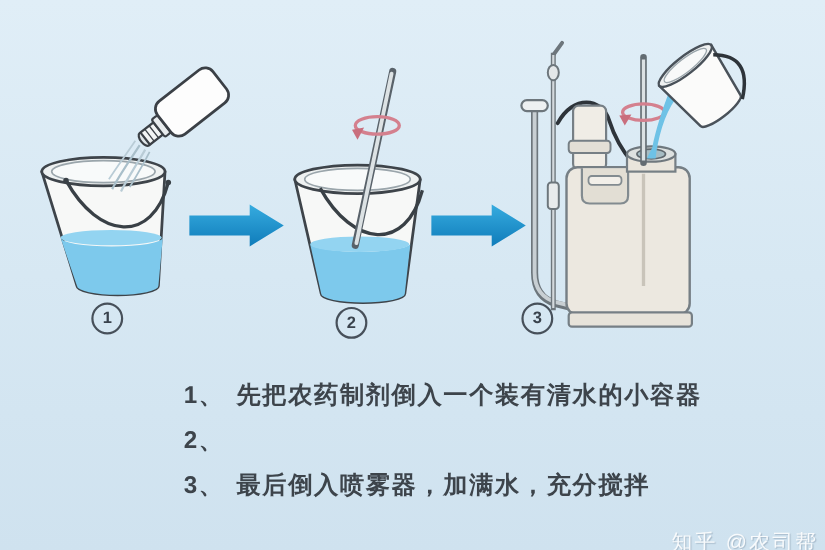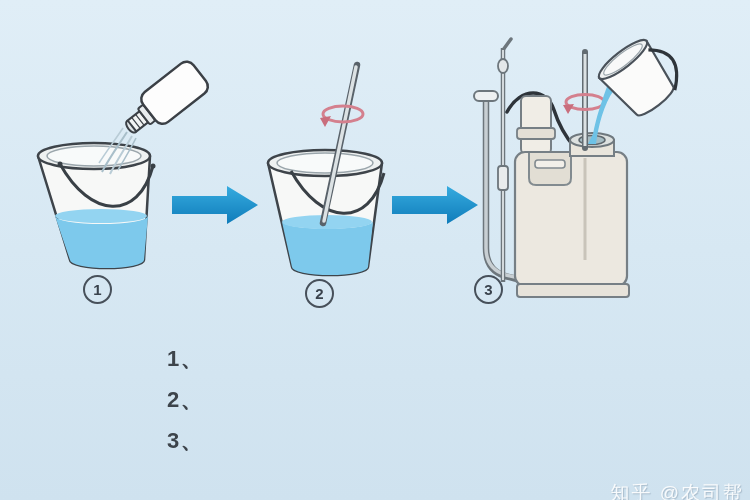--- a/index.html
+++ b/index.html
@@ -145,24 +145,26 @@
     </g>
   </svg>
 
   <div class="step-label" style="left:83px;top:275px">1</div>
   <div class="step-label" style="left:305px;top:279px">2</div>
   <div class="step-label" style="left:474px;top:275px">3</div>
 
   <div class="instructions">
     <div class="inst-line">
       <span class="inst-index">1、</span>
+      <span class="inst-text">先把农药制剂倒入一个装有清水的小容器</span>
     </div>
     <div class="inst-line">
       <span class="inst-index">2、</span>
     </div>
     <div class="inst-line">
       <span class="inst-index">3、</span>
+      <span class="inst-text">最后倒入喷雾器，加满水，充分搅拌</span>
     </div>
   </div>
 
   <div class="watermark">知乎 @农司帮</div>
 
 </div>
 
 </body></html>

